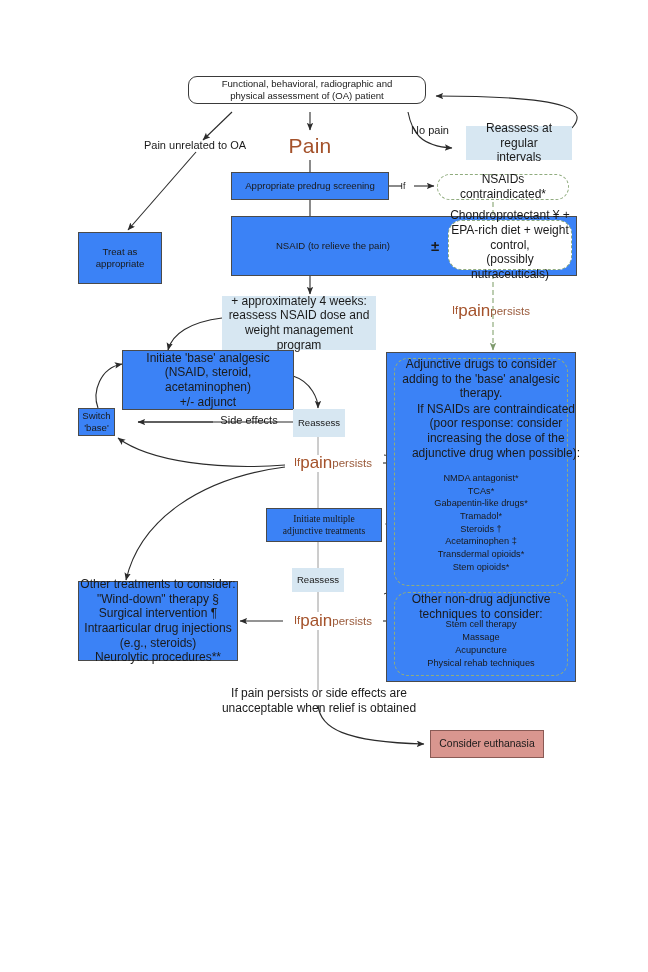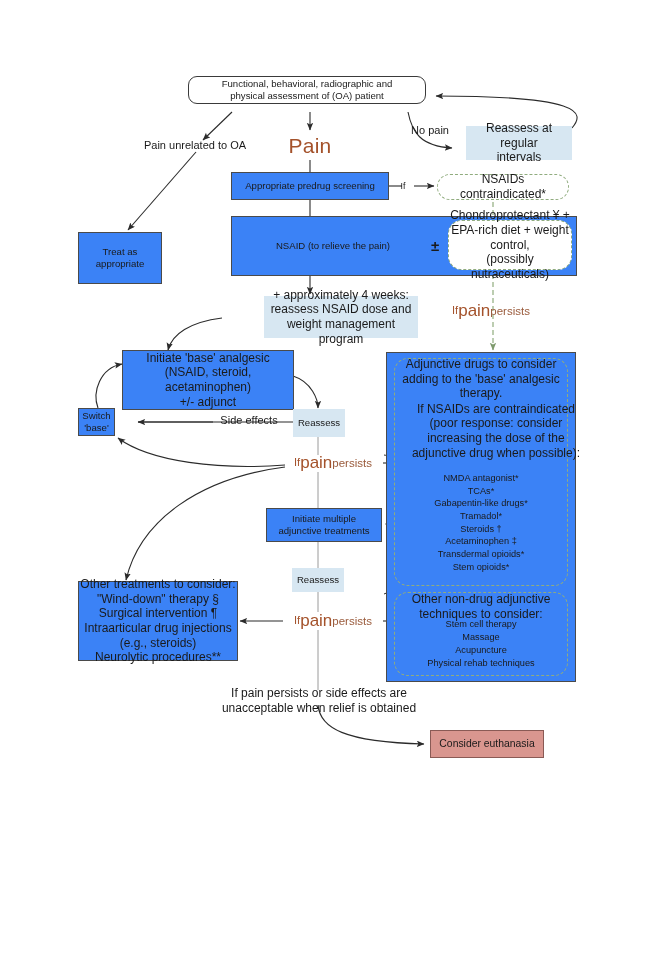--- a/index.html
+++ b/index.html
@@ -179,21 +179,21 @@
   <div class="node box-solid" style="left:231px; top:216px; width:346px; height:60px;"></div>
 
   <div class="node plain t10" style="left:245px; top:238px; width:176px; height:16px;">NSAID (to relieve the pain)</div>
 
   <div class="node plain pm" style="left:424px; top:236px; width:22px; height:20px;">±</div>
 
   <div class="node box-dashed t95" style="left:448px; top:220px; width:124px; height:50px;">Chondroprotectant ¥ +
 EPA-rich diet + weight control,
 (possibly nutraceuticals)</div>
 
-  <div class="node box-blue t95" style="left:222px; top:296px; width:154px; height:42px;margin-left:42px;">+ approximately 4 weeks:
+  <div class="node box-blue t95" style="left:222px; top:296px; width:154px; height:54px;">+ approximately 4 weeks:
 reassess NSAID dose and
 weight management program</div>
 
   <div class="node plain persist" style="left:430px; top:300px; width:122px; height:22px;">
     <span>If </span>
       <span class="big">pain</span>
       <span class="sm"> persists</span>
   </div>
 
   <div class="node box-solid t95" style="left:122px; top:350px; width:172px; height:60px;">Initiate 'base' analgesic
@@ -245,21 +245,21 @@
 techniques to consider:</div>
 
   <div style="position:absolute; left:396px; top:618px; width:170px;
               font-size:9.2px; text-align:center; line-height:1.42; color:#1a1a1a;">
     <div>Stem cell therapy</div>
     <div>Massage</div>
     <div>Acupuncture</div>
     <div>Physical rehab techniques</div>
   </div>
 
-  <div class="node box-solid t10" style="left:266px; top:508px; width:116px; height:34px;">Initiate multiple
+  <div class="node box-solid t10" style="left:266px; top:508px; width:116px; height:34px;font-family:Liberation Serif, serif;">Initiate multiple
 adjunctive treatments</div>
 
   <div class="node box-blue t10" style="left:292px; top:568px; width:52px; height:24px;">Reassess</div>
 
   <div class="node plain persist" style="left:281px; top:611px; width:104px; height:20px;">
     <span>If </span>
       <span class="big">pain</span>
       <span class="sm"> persists</span>
   </div>
 

